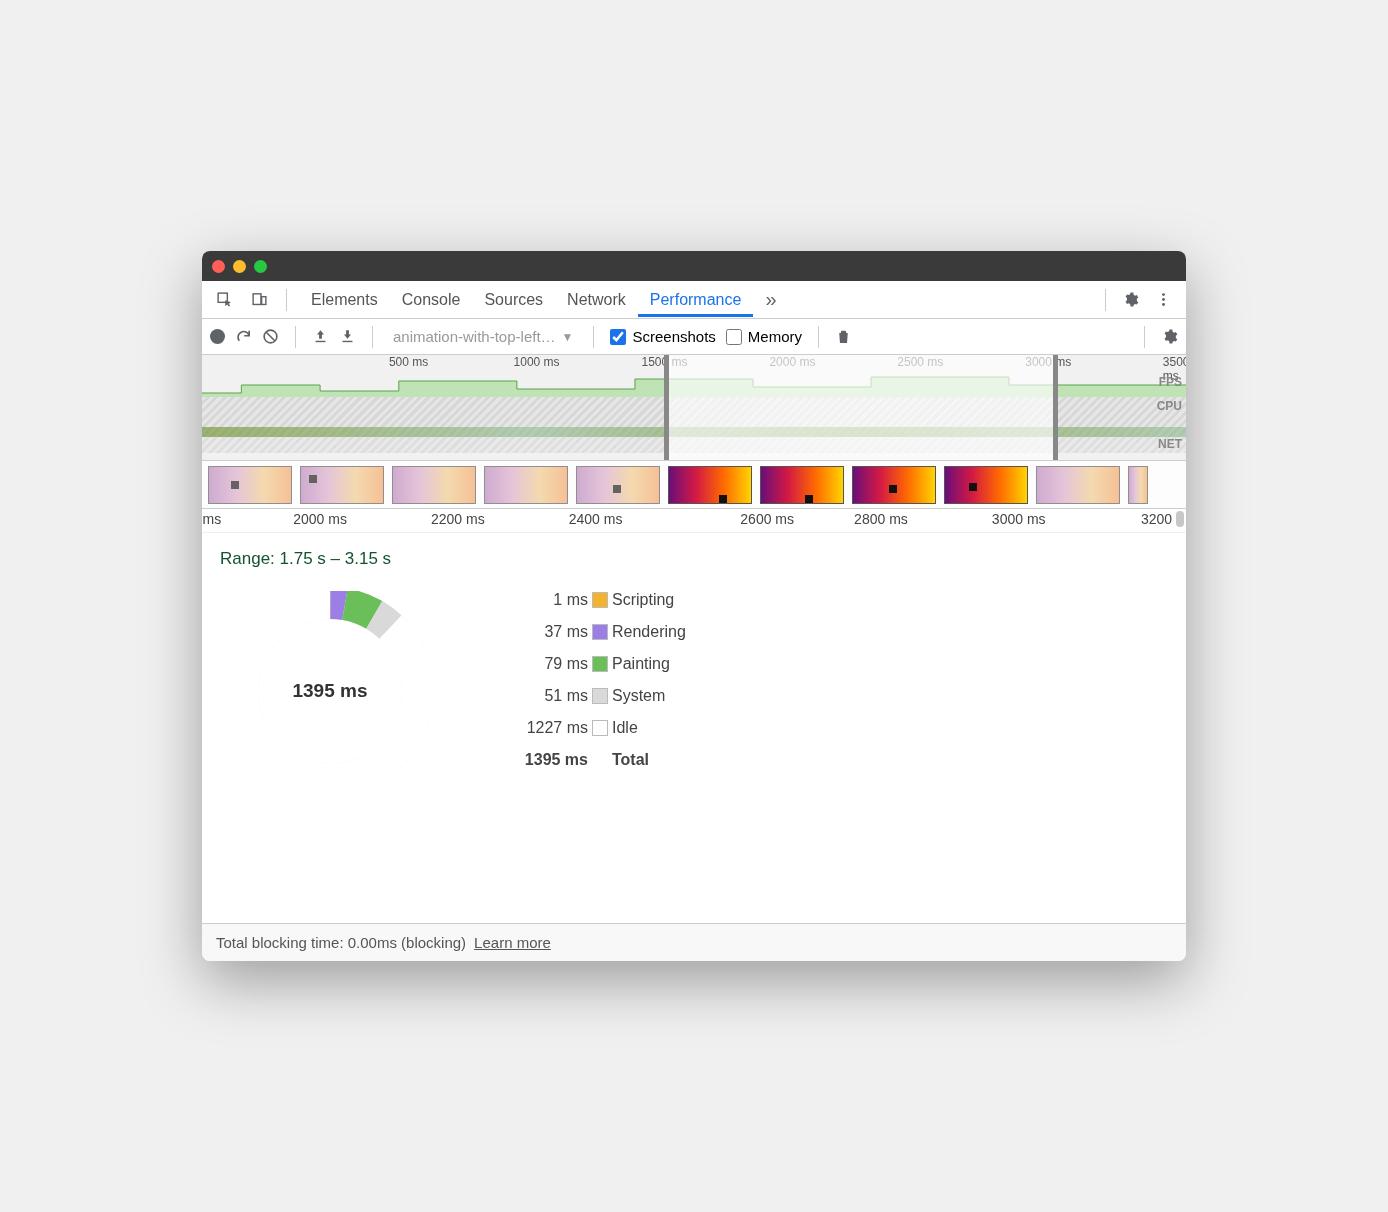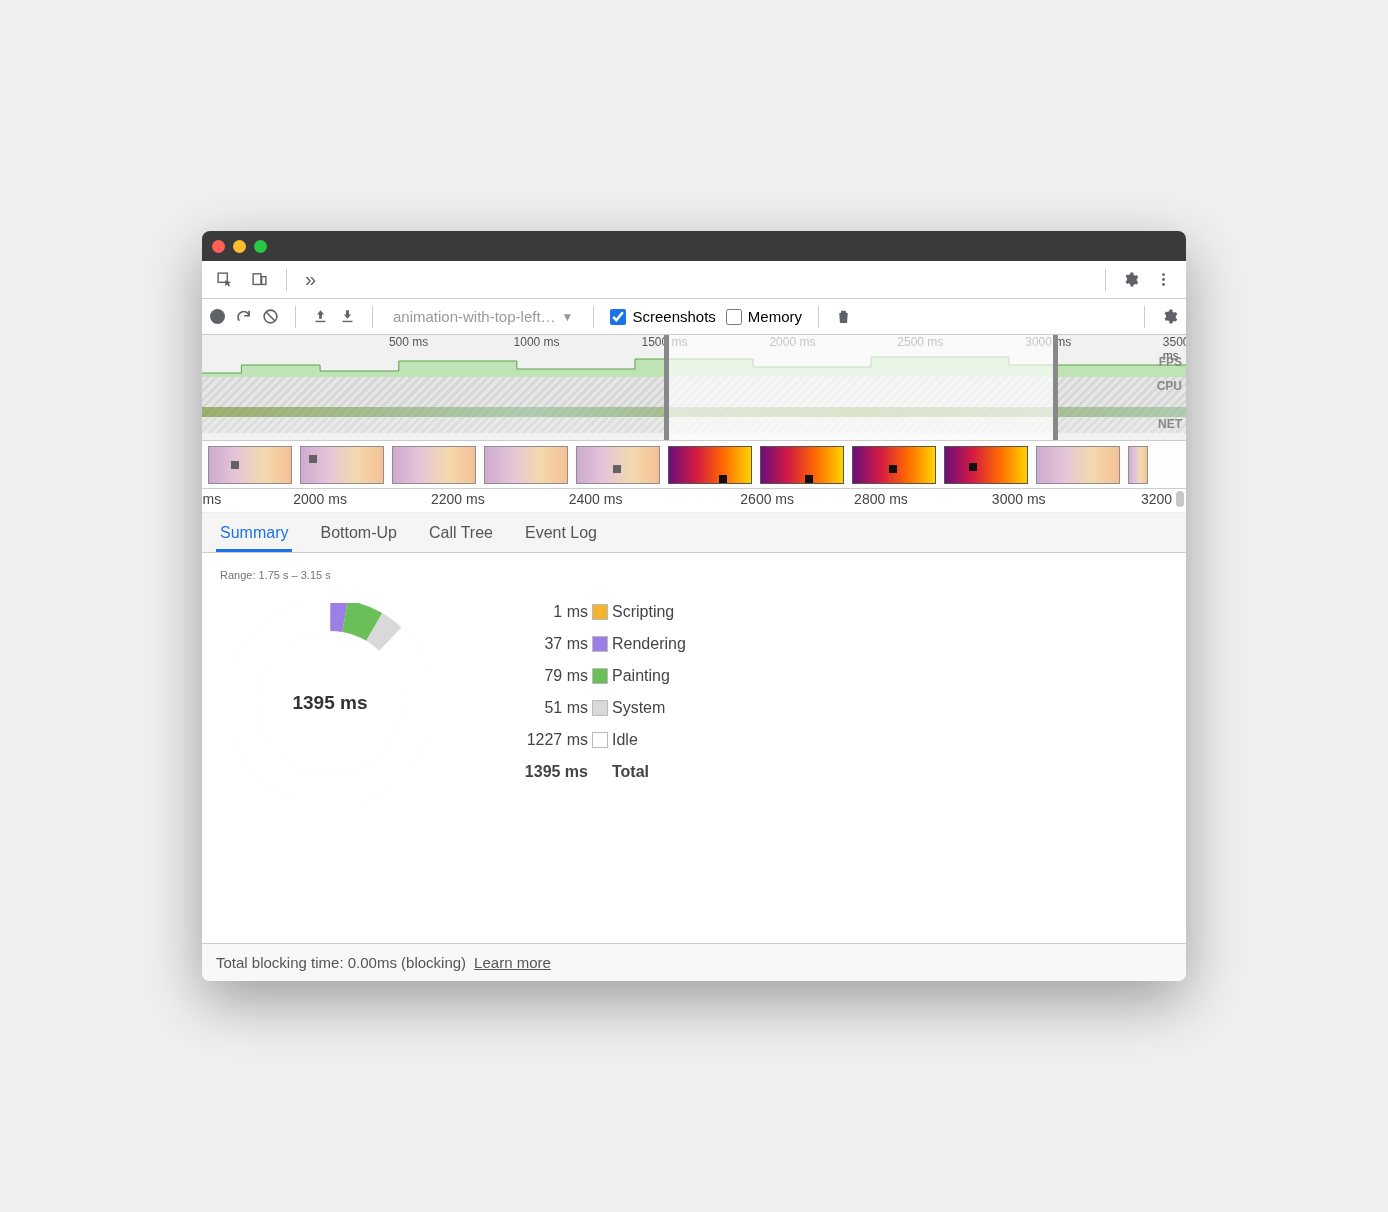--- a/index.html
+++ b/index.html
@@ -140,21 +140,21 @@
     display: flex; gap: 24px;
     padding: 0 14px; height: 40px; align-items: flex-end;
     border-bottom: 1px solid #ccc;
     background: #f5f5f5;
     font-size: 16px; color: #555;
   }
   .detail-tabs .dtab { padding: 8px 4px 10px; cursor: pointer; }
   .detail-tabs .dtab.active { color: #1a73e8; border-bottom: 3px solid #1a73e8; font-weight: 500; padding-bottom: 7px;}
   
   .summary-area { padding: 16px 18px 30px; display:flex; flex-direction:column; gap: 22px; min-height: 390px;}
-  .range-text { font-size: 11px; color: #737373; }
+  .range-text { font-size: 17px; color: #14532d; }
   .summary-grid { display: flex; gap: 80px; align-items: flex-start; padding-left: 10px;}
   .donut-wrap { position: relative; width: 200px; height: 200px; }
   .donut-wrap svg { transform: rotate(-90deg); }
   .donut-center {
     position: absolute; inset: 0;
     display: flex; align-items: center; justify-content: center;
     font-size: 19px; font-weight: 700; color: #333;
   }
   .legend-list { display: flex; flex-direction: column; gap: 14px; font-size: 16px; }
   .legend-item { display: flex; align-items: center; gap: 4px; }
@@ -194,20 +194,27 @@
           <path d="M13 13l8 3-3 2 2 3-2 1-2-3-3 2z" fill="currentColor" stroke="none"></path>
         </svg>
     </span>
     <span class="icon-btn">
       <svg class="ic16" viewBox="0 0 24 24" fill="none" stroke="currentColor" stroke-width="2">
           <rect x="3" y="4" width="11" height="15"></rect>
           <rect x="15" y="8" width="6" height="11"></rect>
         </svg>
     </span>
     <div class="divider"></div>
+    <div id="main-tabs" style="display:flex;">
+        <div class="tab-item">Elements</div>
+        <div class="tab-item">Console</div>
+        <div class="tab-item">Sources</div>
+        <div class="tab-item">Network</div>
+        <div class="tab-item active">Performance</div>
+      </div>
     <span class="icon-btn" style="font-size:20px;">»</span>
     <div class="tabs-right">
       <div class="divider"></div>
       <span class="icon-btn">
         <svg class="ic16" viewBox="0 0 24 24" fill="currentColor">
             <path d="M12 8a4 4 0 100 8 4 4 0 000-8zm9 4a7 7 0 00-.1-1.2l2.1-1.6-2-3.4-2.5 1a7 7 0 00-2-1.2L16 2h-4l-.5 2.6a7 7 0 00-2 1.2l-2.5-1-2 3.4 2.1 1.6A7 7 0 007 12c0 .4 0 .8.1 1.2L5 14.8l2 3.4 2.5-1c.6.5 1.3.9 2 1.2L12 22h4l.5-2.6c.7-.3 1.4-.7 2-1.2l2.5 1 2-3.4-2.1-1.6c.1-.4.1-.8.1-1.2z"></path>
           </svg>
       </span>
       <span class="icon-btn">
         <svg class="ic16" viewBox="0 0 24 24" fill="currentColor">
@@ -339,26 +346,20 @@
         <span style="left: 26%;">2200 ms</span>
         <span style="left: 40%;">2400 ms</span>
         <span style="left: 55%; margin-left: 24px;">2600 ms</span>
         <span style="left: 69%;">2800 ms</span>
         <span style="left: 83%;">3000 ms</span>
         <span style="left: 97%;">3200</span>
       </div>
     <div class="scroll-ind"></div>
   </div>
 
-  <div class="detail-tabs" id="detail-tabs">
-      <div class="dtab active">Summary</div>
-      <div class="dtab">Bottom-Up</div>
-      <div class="dtab">Call Tree</div>
-      <div class="dtab">Event Log</div>
-    </div>
 
   <div class="summary-area">
     <div class="range-text">Range: 1.75 s – 3.15 s</div>
     <div class="summary-grid">
       <div class="donut-wrap">
         <svg width="200" height="200" viewBox="0 0 200 200" id="donut">
             <circle cx="100" cy="100" r="88" fill="none" stroke="#eee" stroke-width="32"></circle>
             <circle cx="100" cy="100" r="88" fill="none" stroke="#f2b430" stroke-width="32" stroke-dasharray="0.3963586430335509 552.52394838877" stroke-dashoffset="0"></circle>
             <circle cx="100" cy="100" r="88" fill="none" stroke="#9b7fe6" stroke-width="32" stroke-dasharray="14.665269792241384 538.2550372395622" stroke-dashoffset="-0.3963586430335509"></circle>
             <circle cx="100" cy="100" r="88" fill="none" stroke="#6bbf59" stroke-width="32" stroke-dasharray="31.31233279965052 521.607974232153" stroke-dashoffset="-15.061628435274935"></circle>

